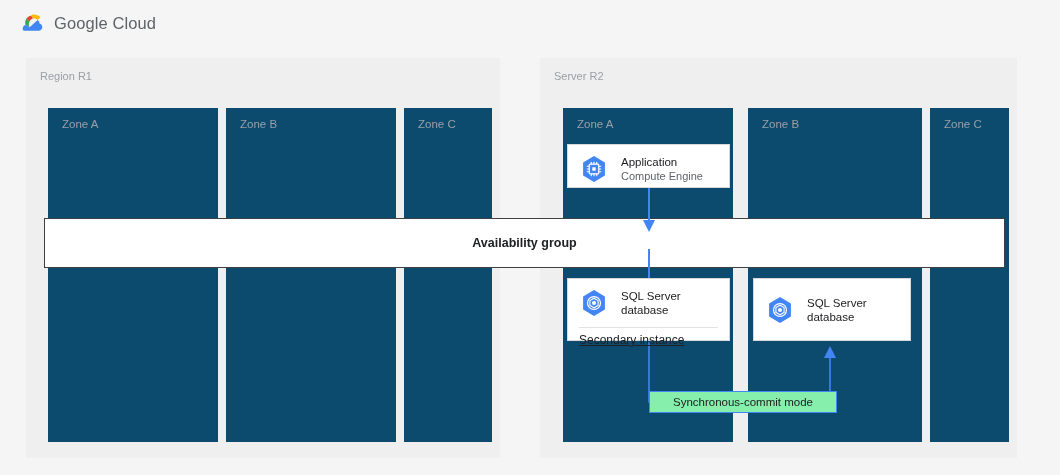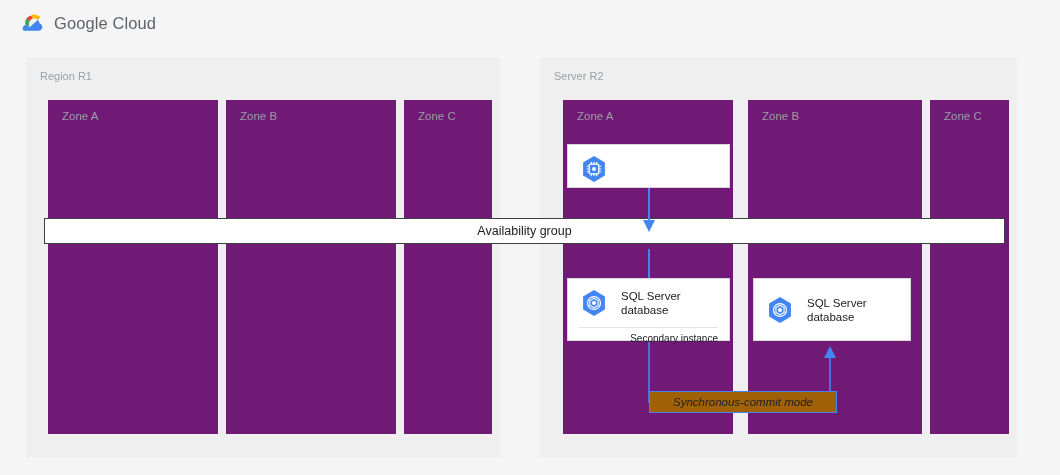--- a/index.html
+++ b/index.html
@@ -55,22 +55,23 @@
   }
   .region-label {
     position: absolute;
     left: 14px; top: 12px;
     font-size: 11px;
     color: #9aa0a6;
     white-space: nowrap;
   }
   .zone {
     position: absolute;
-    background: #701a75;
-    box-sizing: border-box;
+    background: #0c4a6e;
+    box-sizing: border-box;
+    margin-top: 8px;
   }
   .zone-label {
     position: absolute;
     left: 14px; top: 10px;
     font-size: 11.5px;
     color: #9aa0a6;
     white-space: nowrap;
   }
 
   
@@ -126,44 +127,44 @@
   .card-sub {
     font-size: 11px;
     color: #5f6368;
     line-height: 14px;
     white-space: nowrap;
   }
   .card-footer {
     border-top: 1px solid #e3e3e3;
     margin: 0 11px;
     padding: 5px 0 6px 0;
-    font-size: 10px;
-    color: #202124;
-    text-align: right;
-    white-space: nowrap;
+    font-size: 12px;
+    color: #202124;
+    text-align: left;
+    white-space: nowrap;
+    text-decoration: underline;
   }
 
   
   .conn {
     position: absolute;
     overflow: visible;
     z-index: 3;
   }
 
   
   .sync-box {
     position: absolute;
-    background: #a16207;
+    background: #86efac;
     border: 1px solid #4285f4;
     box-sizing: border-box;
     display: flex;
     align-items: center;
     justify-content: center;
     z-index: 6;
-    font-style: italic;
   }
   .sync-box-label {
     font-size: 11.5px;
     color: #202124;
     white-space: nowrap;
   }
 </style>
 </head>
 <body>
 
@@ -217,21 +218,21 @@
 
   <svg class="conn" style="left:640px; top:296px; width:205px; height:66px;">
     <polyline points="9,0 9,60 190,60 190,14" fill="none" stroke="#4285f4" stroke-width="1.6"></polyline>
     <polygon points="184,16 196,16 190,4" fill="#4285f4"></polygon>
   </svg>
 
   <div class="sync-box" style="left:649px; top:345px; width:188px; height:22px;">
     <span class="sync-box-label">Synchronous-commit mode</span>
   </div>
 
-  <div class="avail-bar" style="left:44px; top:172px; width:961px; height:26px;">
+  <div class="avail-bar" style="left:44px; top:172px; width:961px; height:50px;font-weight:bold;">
     <span class="avail-bar-label">Availability group</span>
   </div>
 
   <div class="card" style="left:567px; top:98px; width:163px; height:44px;">
     <div class="card-main">
       <svg class="card-icon" viewBox="0 0 44 44">
         <polygon points="22,3 38,12.5 38,31.5 22,41 6,31.5 6,12.5" fill="#4285f4"></polygon>
         <rect x="15" y="15" width="14" height="14" rx="1.5" fill="none" stroke="#ffffff" stroke-width="1.8"></rect>
         <rect x="19.5" y="19.5" width="5" height="5" fill="#ffffff"></rect>
         <g stroke="#ffffff" stroke-width="1.6" stroke-linecap="round">
@@ -242,20 +243,24 @@
           <line x1="22" y1="29" x2="22" y2="32"></line>
           <line x1="26" y1="29" x2="26" y2="32"></line>
           <line x1="12" y1="18" x2="15" y2="18"></line>
           <line x1="12" y1="22" x2="15" y2="22"></line>
           <line x1="12" y1="26" x2="15" y2="26"></line>
           <line x1="29" y1="18" x2="32" y2="18"></line>
           <line x1="29" y1="22" x2="32" y2="22"></line>
           <line x1="29" y1="26" x2="32" y2="26"></line>
         </g>
       </svg>
+      <div class="card-text">
+        <span class="card-title">Application</span>
+        <span class="card-sub">Compute Engine</span>
+      </div>
     </div>
   </div>
 
   <div class="card" style="left:567px; top:232px; width:163px; height:63px;">
     <div class="card-main">
       <svg class="card-icon" viewBox="0 0 44 44">
         <polygon points="22,3 38,12.5 38,31.5 22,41 6,31.5 6,12.5" fill="#4285f4"></polygon>
         <circle cx="22" cy="22" r="9.5" fill="none" stroke="#ffffff" stroke-width="1.8"></circle>
         <polygon points="22,15 28,18.5 28,25.5 22,29 16,25.5 16,18.5" fill="none" stroke="#ffffff" stroke-width="1.6"></polygon>
         <circle cx="22" cy="22" r="3" fill="#ffffff"></circle>

